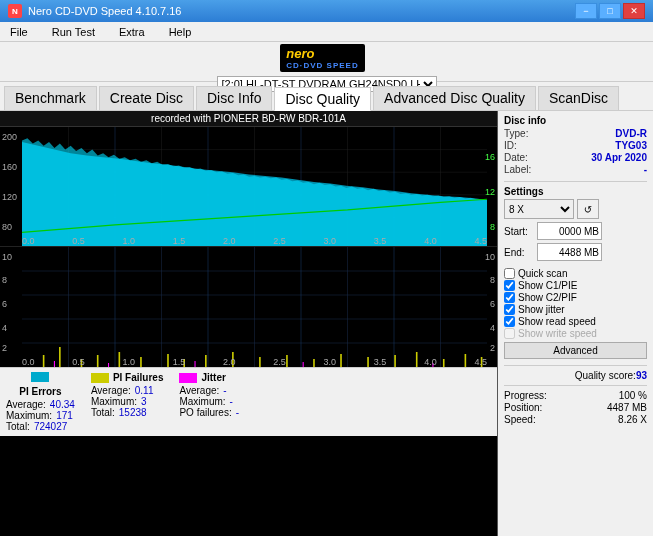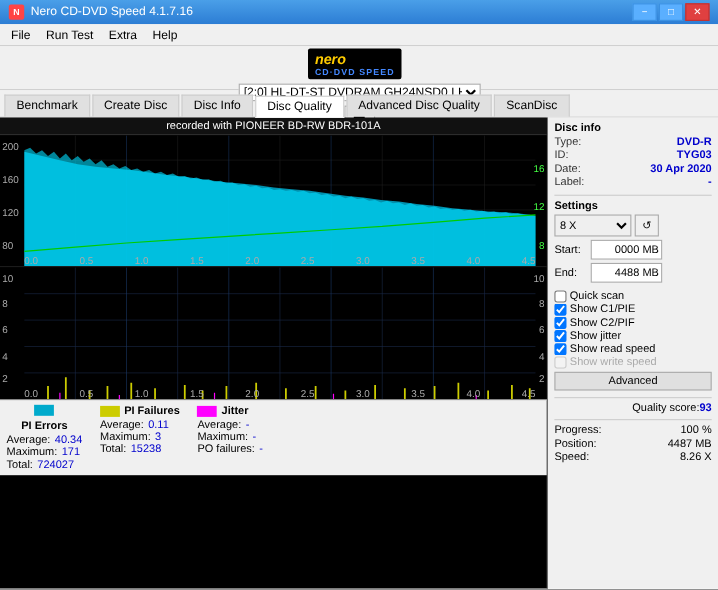--- a/index.html
+++ b/index.html
@@ -7,36 +7,36 @@
     
     
     .title-bar { background: linear-gradient(to bottom, #4a9fe8, #2c7dd4); height: 22px; display: flex; align-items: center; justify-content: space-between; padding: 0 8px; color: white; font-size: 11px; }
     .title-bar-left { display: flex; align-items: center; gap: 6px; }
     .title-bar-icon { width: 14px; height: 14px; background: #ff4444; border-radius: 2px; display: flex; align-items: center; justify-content: center; font-size: 8px; color: white; font-weight: bold; }
     .title-bar-buttons { display: flex; gap: 2px; }
     .tb-btn { width: 22px; height: 16px; background: #5aafff; border: 1px solid #3a8fe0; display: flex; align-items: center; justify-content: center; font-size: 9px; color: white; cursor: pointer; }
     .tb-btn.close { background: #e04040; border-color: #c03030; }
 
     
-    .menu-bar { background: #f0f0f0; height: 20px; display: flex; align-items: center; padding: 0 4px; border-bottom: 1px solid #ccc; gap: 2px; }
+    .menu-bar { background: #f0f0f0; height: 20px; display: flex; align-items: center; padding: 0 4px; border-bottom: 1px solid #ccc; gap: 12px; }
     .menu-item { padding: 2px 6px; font-size: 11px; cursor: pointer; }
 
     
     .toolbar { background: #f0f0f0; height: 40px; display: flex; align-items: center; padding: 2px 4px; border-bottom: 1px solid #ccc; gap: 4px; flex-direction: column; }
     .logo-area { display: flex; align-items: center; margin-right: 8px; }
     .logo-box { background: black; padding: 2px 6px; border-radius: 2px; }
     .logo-text { color: #ffcc00; font-weight: bold; font-size: 13px; font-style: italic; }
     .logo-sub { color: #4488ff; font-size: 8px; font-weight: bold; letter-spacing: 1px; }
     .drive-select { height: 24px; width: 220px; font-size: 11px; border: 1px solid #aaa; background: white; }
     .toolbar-btn { height: 26px; padding: 2px 10px; background: #f0f0f0; border: 1px solid #aaa; font-size: 11px; cursor: pointer; min-width: 50px; }
     .toolbar-icon-btn { width: 28px; height: 26px; background: #f0f0f0; border: 1px solid #aaa; display: flex; align-items: center; justify-content: center; cursor: pointer; font-size: 13px; }
 
     
     .tabs { background: #f0f0f0; display: flex; padding: 4px 4px 0; border-bottom: 1px solid #ccc; }
-    .tab { padding: 3px 10px; font-size: 11px; cursor: pointer; border: 1px solid #ccc; border-bottom: none; background: #e0e0e0; margin-right: 2px; }
+    .tab { padding: 3px 10px; font-size: 14px; cursor: pointer; border: 1px solid #ccc; border-bottom: none; background: #e0e0e0; margin-right: 2px; }
     .tab.active { background: white; border-bottom: 1px solid white; position: relative; top: 1px; }
 
     
     .main-content { display: flex; background: white; height: calc(536px - 22px - 20px - 40px - 26px); }
 
     
     .right-panel { width: 155px; background: #f0f0f0; padding: 4px 6px; font-size: 10px; }
     .panel-section { margin-bottom: 6px; }
     .panel-title { font-weight: bold; font-size: 10px; margin-bottom: 2px; }
     .info-row { display: flex; justify-content: space-between; margin-bottom: 1px; }
@@ -66,21 +66,21 @@
 
     
     svg { display: block; }
   </style>
 </head>
 <body>
 
 <div class="title-bar">
   <div class="title-bar-left">
     <div class="title-bar-icon">N</div>
-    <span>Nero CD-DVD Speed 4.1.7.16</span>
+    <span>Nero CD-DVD Speed 4.10.7.16</span>
   </div>
   <div class="title-bar-buttons">
     <div class="tb-btn">−</div>
     <div class="tb-btn">□</div>
     <div class="tb-btn close">✕</div>
   </div>
 </div>
 
 <div class="menu-bar">
   <span class="menu-item">File</span>

